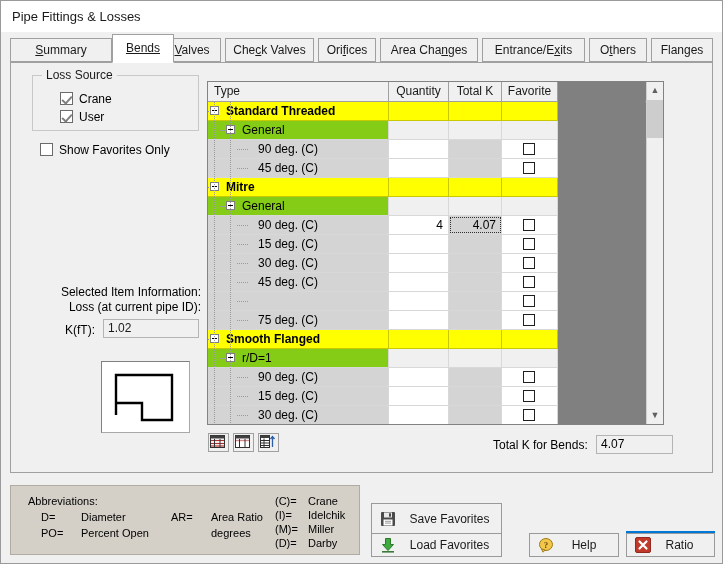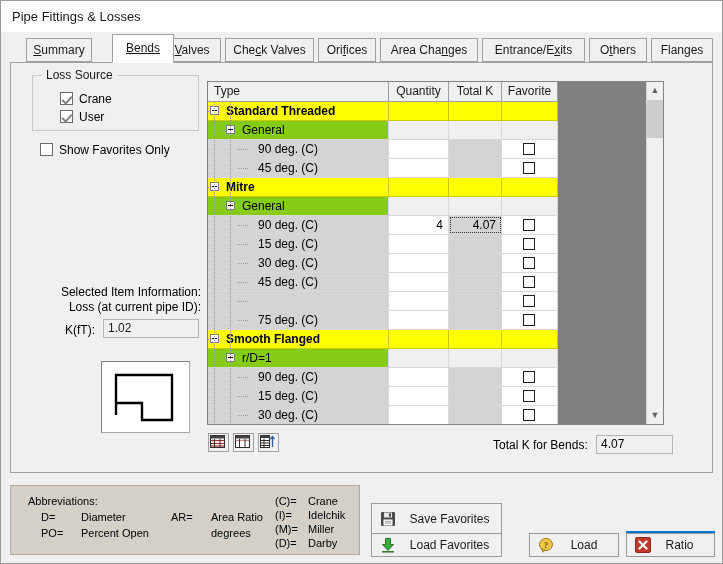--- a/index.html
+++ b/index.html
@@ -429,21 +429,21 @@
 </head>
 <body>
 
 <div id="app">
 
   <div class="titlebar">
     <div class="title">Pipe Fittings &amp; Losses</div>
   </div>
 
   <div class="tabstrip" id="tabstrip">
-      <div class="tab" style="left: 16px; width: 66px;"><span><u>S</u>ummary</span></div>
+      <div class="tab" style="left: 0px; width: 102px;"><span><u>S</u>ummary</span></div>
       <div class="tab active" style="left: 102px; width: 62px; text-decoration: underline;"><span><u>B</u>ends</span></div>
       <div class="tab" style="left: 153px; width: 58px;"><span><u>V</u>alves</span></div>
       <div class="tab" style="left: 215px; width: 89px;"><span>Che<u>c</u>k Valves</span></div>
       <div class="tab" style="left: 308px; width: 58px;"><span>Ori<u>f</u>ices</span></div>
       <div class="tab" style="left: 370px; width: 98px;"><span>Area Cha<u>n</u>ges</span></div>
       <div class="tab" style="left: 472px; width: 103px;"><span>Entrance/E<u>x</u>its</span></div>
       <div class="tab" style="left: 579px; width: 58px;"><span>O<u>t</u>hers</span></div>
       <div class="tab" style="left: 641px; width: 62px;"><span>Flan<u>g</u>es</span></div>
     </div>
 
@@ -761,21 +761,21 @@
   </div>
 
   <div class="btn" style="left:528px;top:532px;width:90px;height:24px;">
     <span class="bicon">
       <svg width="16" height="16" viewBox="0 0 16 16">
         <ellipse cx="8" cy="7.5" rx="6.5" ry="6" fill="#f2c64a" stroke="#a07c16"></ellipse>
         <path d="M3.5 12 l1.5 3.2 l2.2 -2.2 z" fill="#f2c64a" stroke="#a07c16"></path>
         <text x="8" y="11.2" font-size="9" font-family="Liberation Serif, serif" font-weight="bold" text-anchor="middle" fill="#6b4e08">?</text>
       </svg>
     </span>
-    <span class="btxt" style="padding-left:20px;">Load</span>
+    <span class="btxt" style="padding-left:20px;">Help</span>
   </div>
 
   <div class="btn focused" style="left:625px;top:530px;width:89px;height:24px;">
     <span class="bicon">
       <svg width="16" height="16" viewBox="0 0 16 16">
         <path d="M2 8.5 L6 12.5 L14 2.5" fill="none" stroke="#6cb33f" stroke-width="3" stroke-linecap="square"></path>
       </svg>
     </span>
     <span class="btxt" style="padding-left:18px;">OK</span>
   </div>

